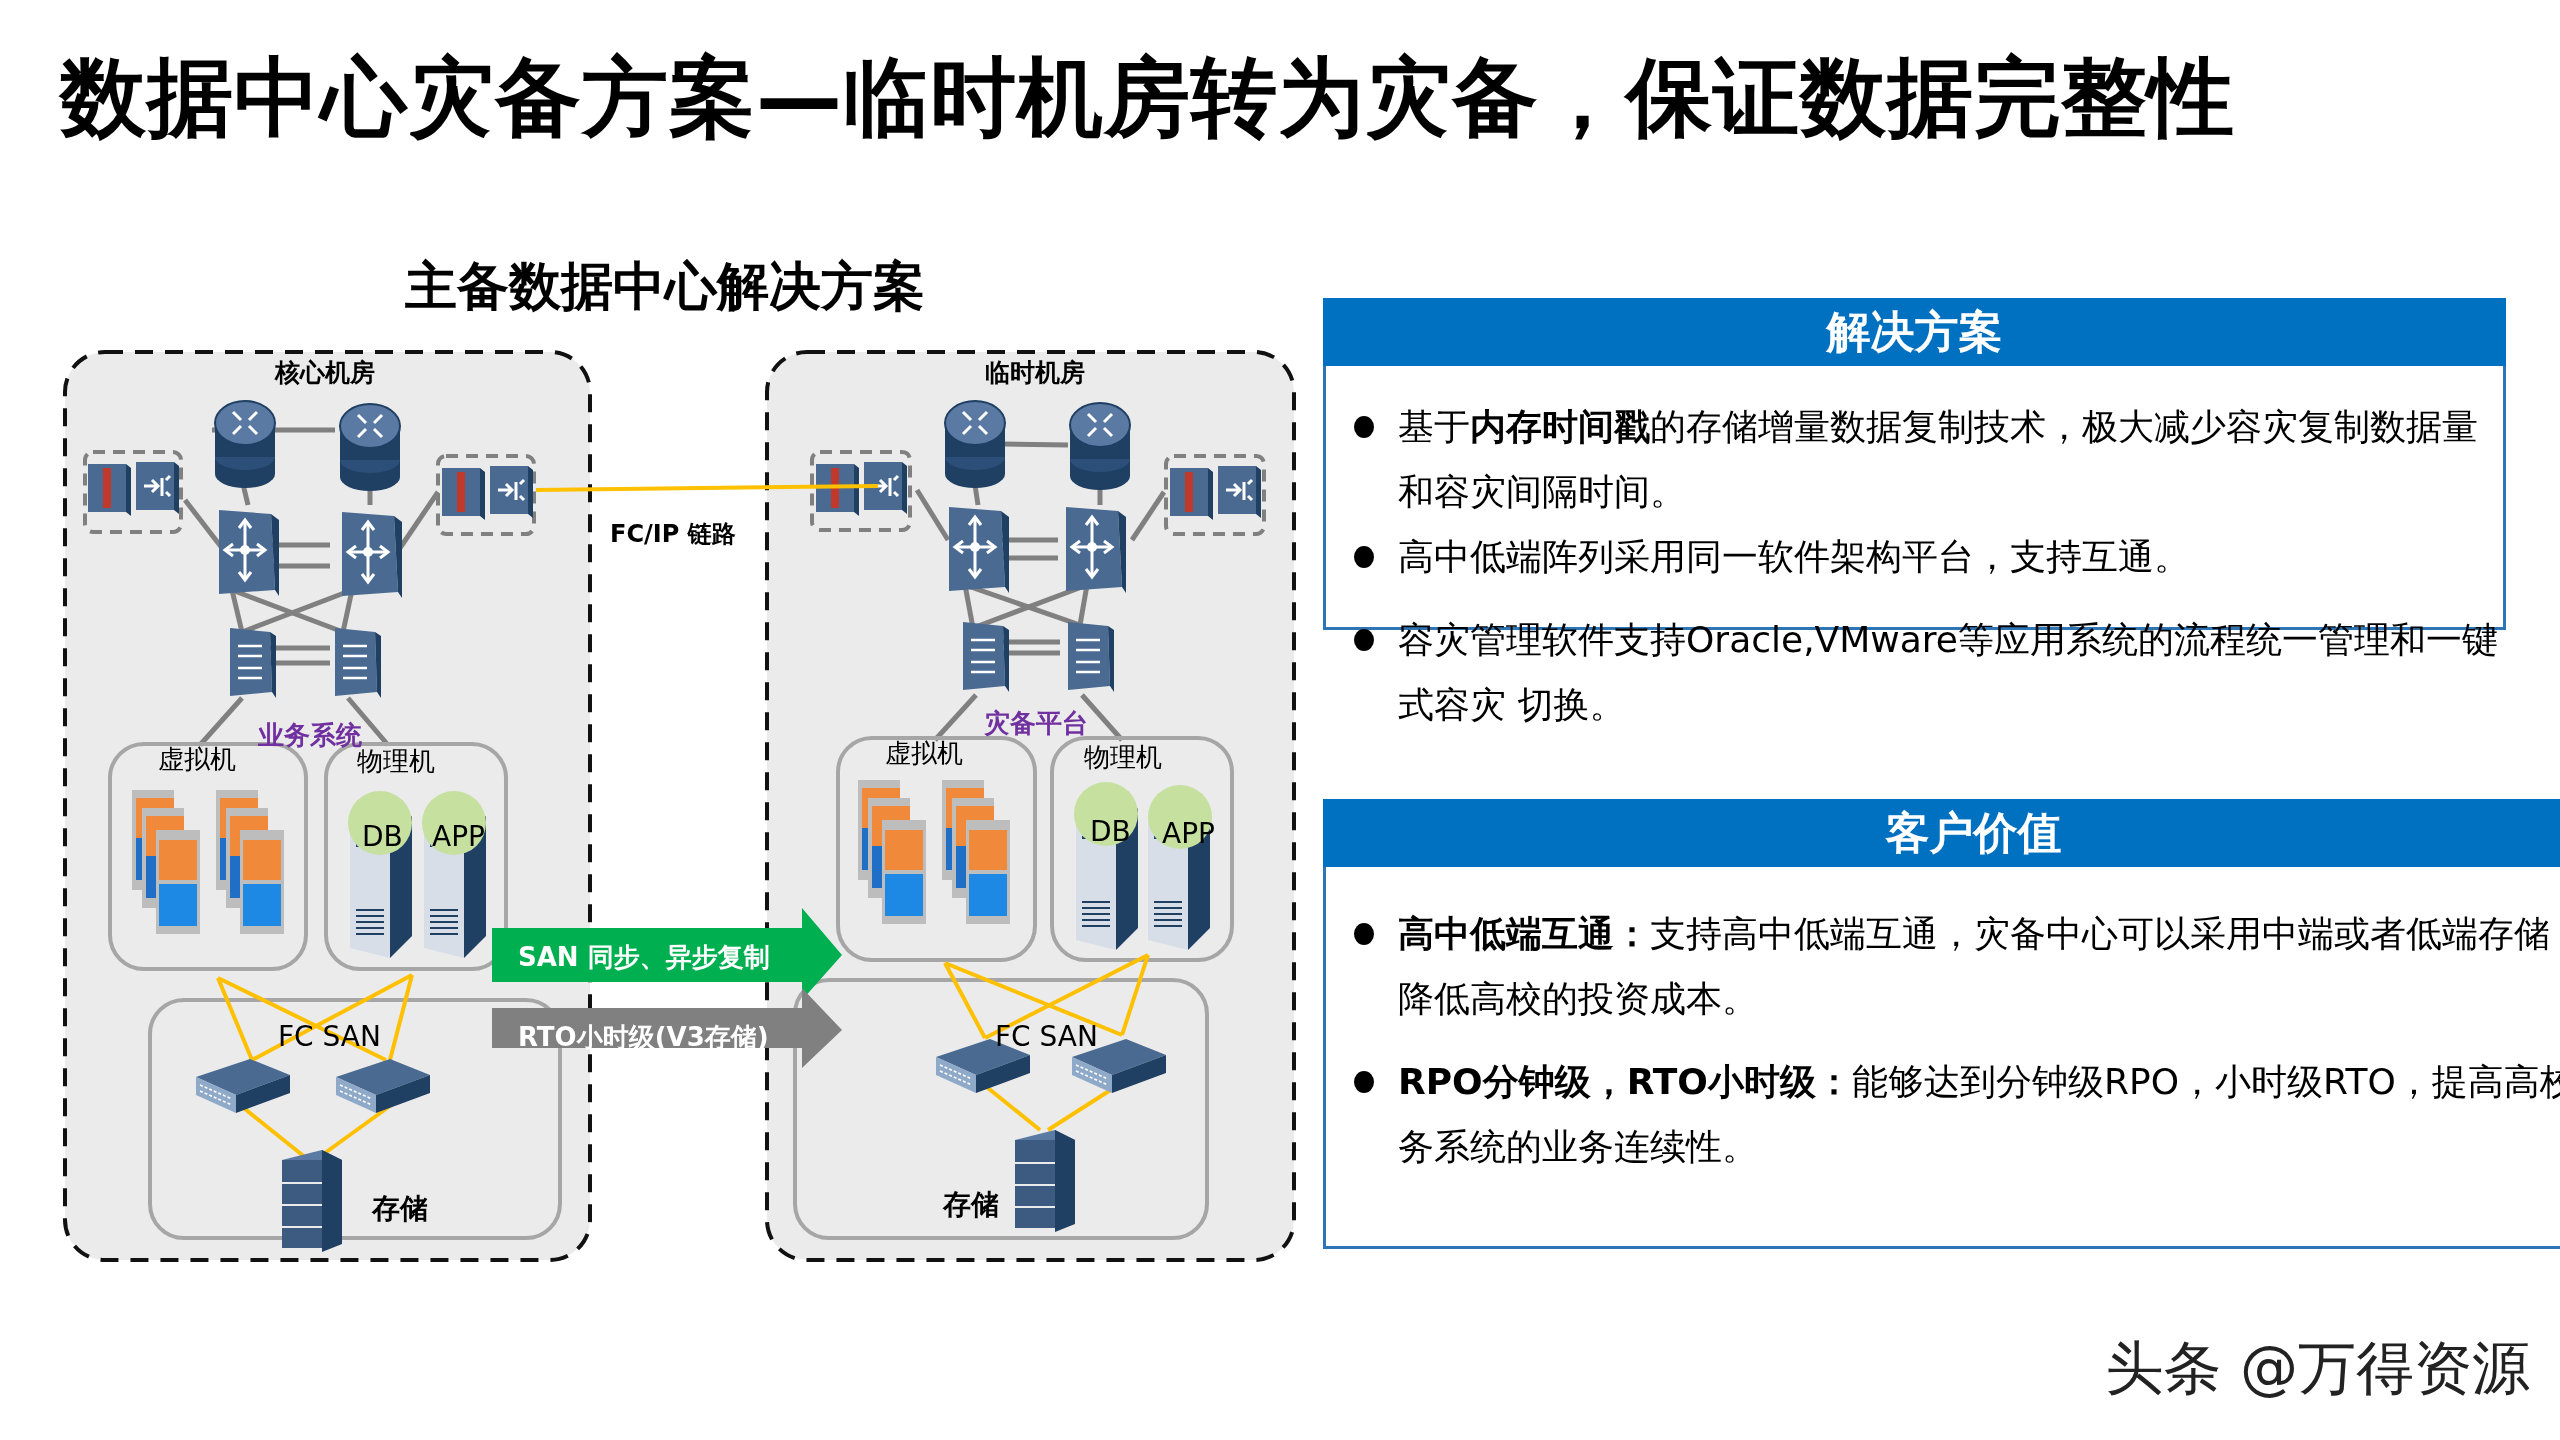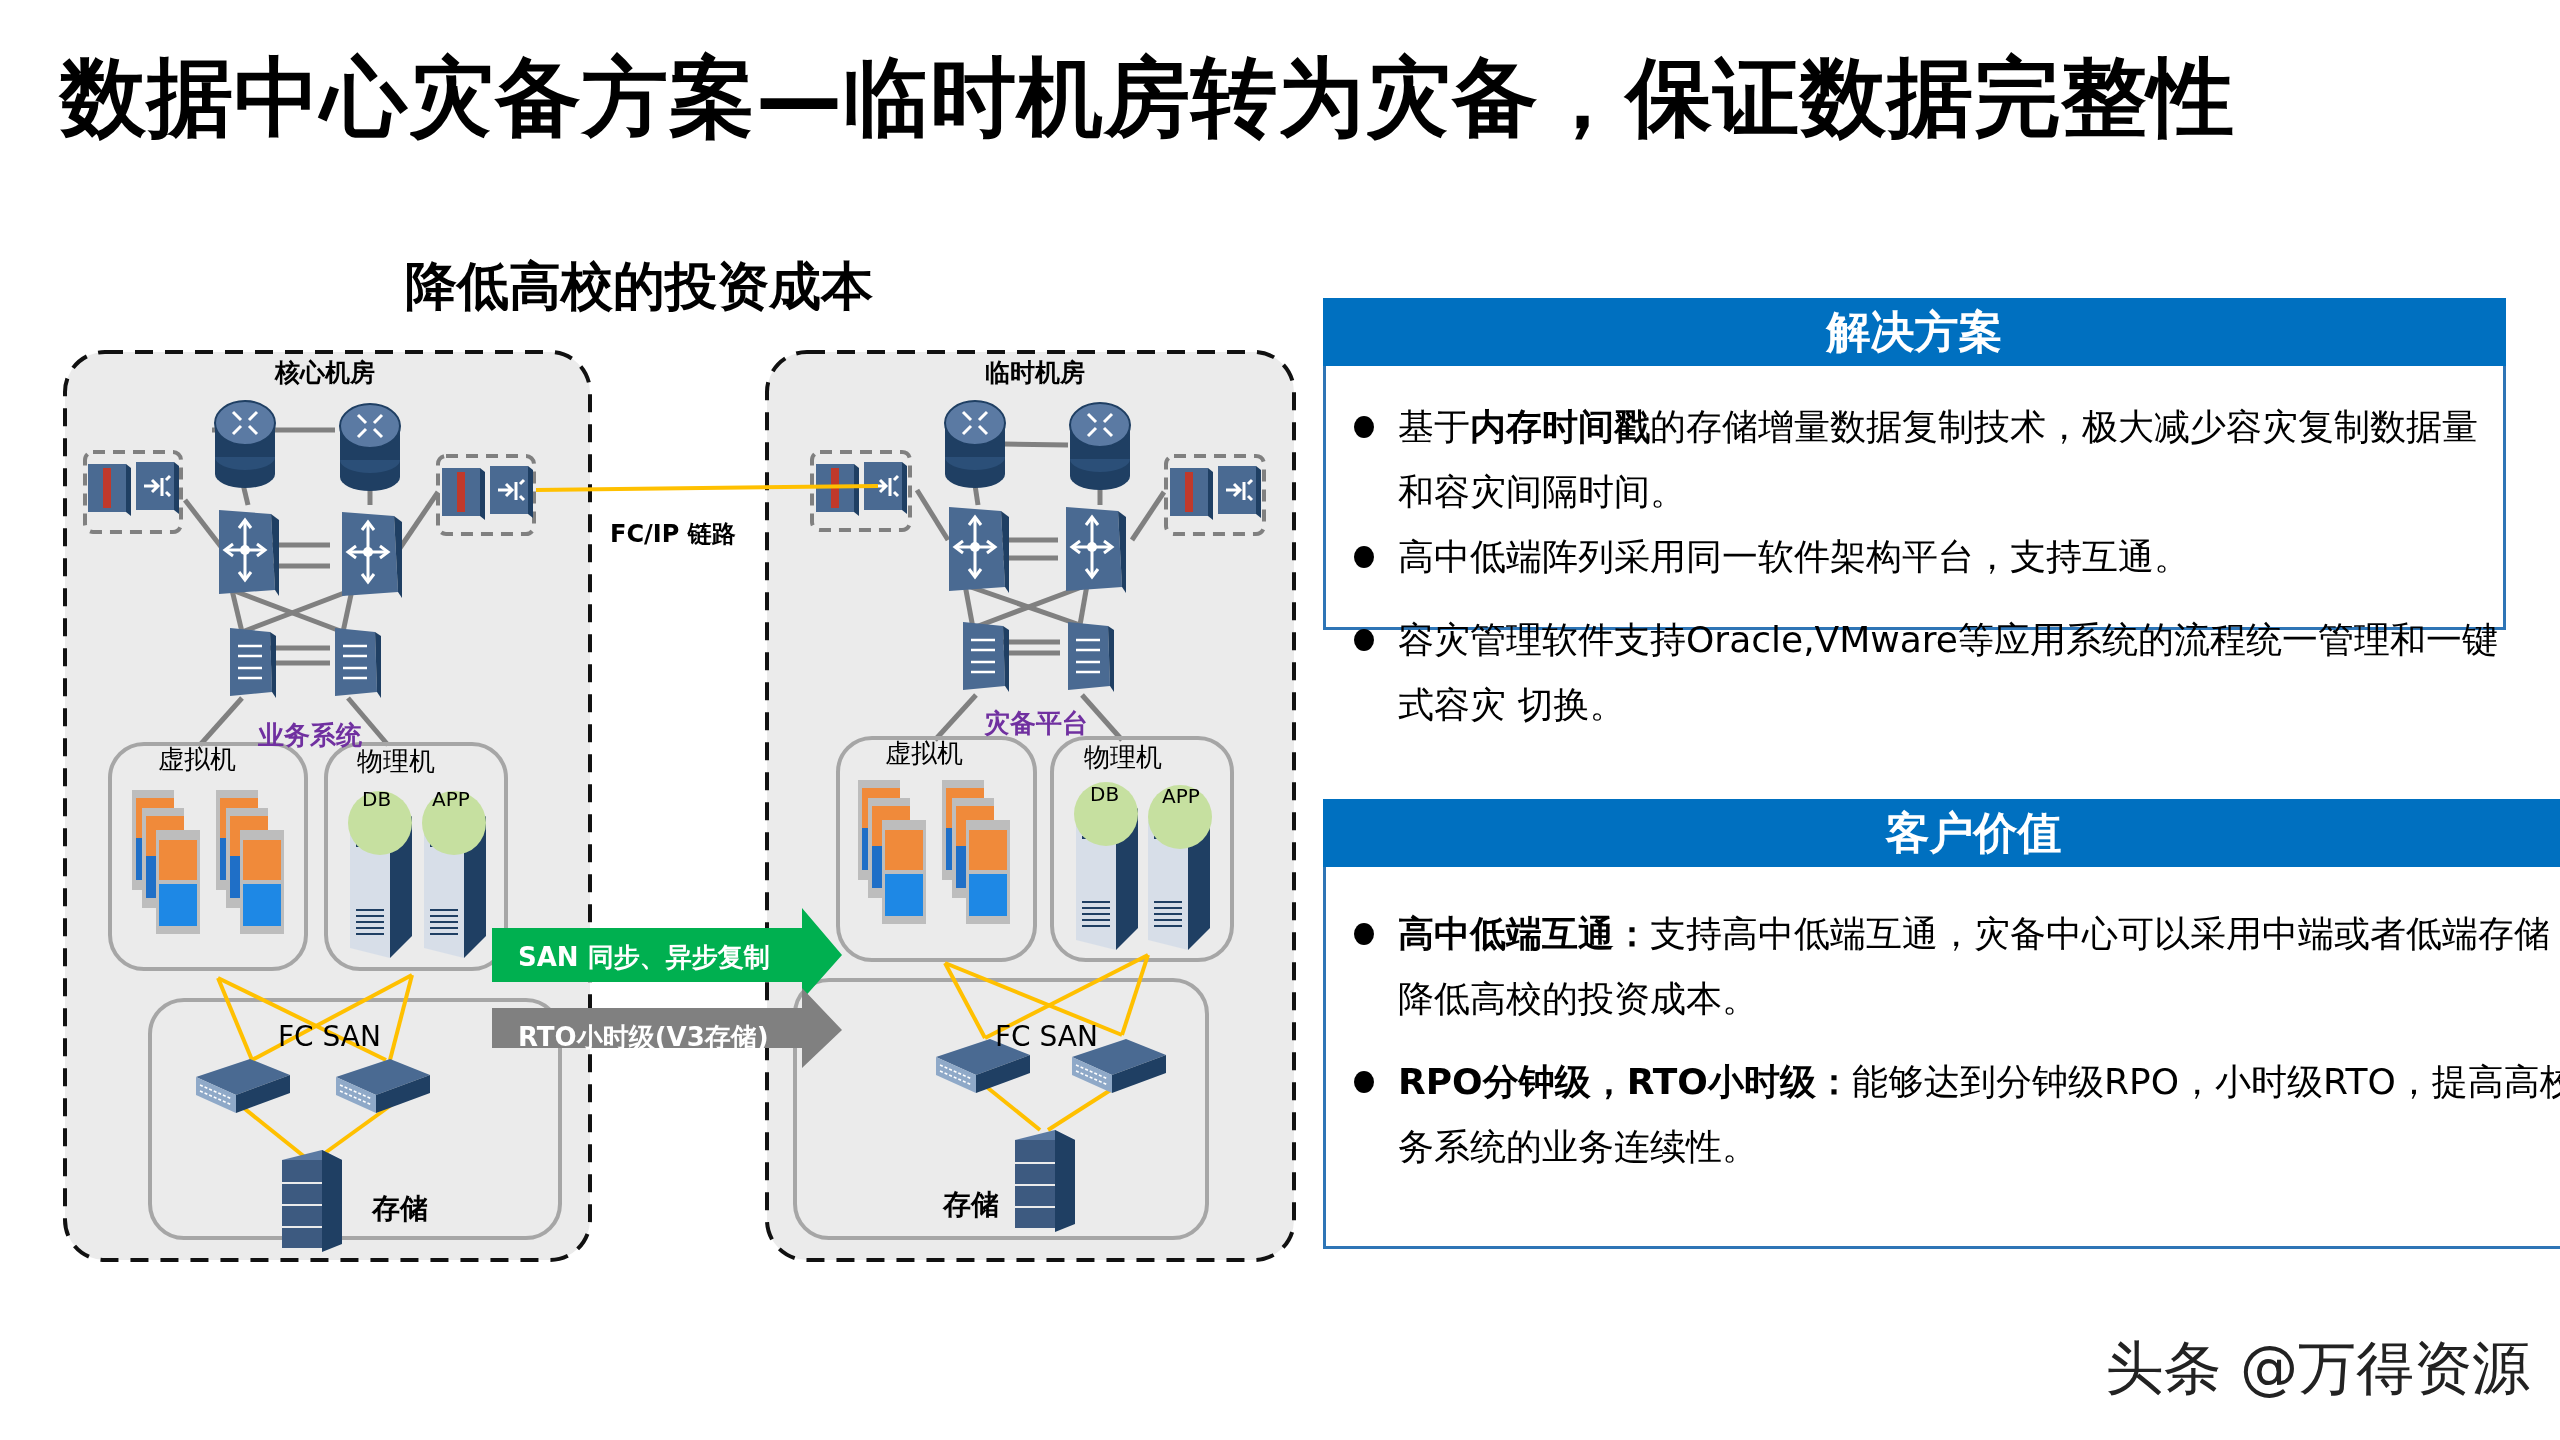--- a/index.html
+++ b/index.html
@@ -6,37 +6,37 @@
   body { width:2560px; height:1440px; position:relative; background:#ffffff; overflow:hidden;
          font-family:"DejaVu Sans","Liberation Sans",sans-serif; color:#000; }
   .abs { position:absolute; }
   .title { left:60px; top:40px; font-size:86px; font-weight:bold; letter-spacing:1px; white-space:nowrap; }
   .subtitle { left:405px; top:252px; font-size:52px; font-weight:bold; white-space:nowrap; }
   .room-label { font-size:25px; font-weight:bold; white-space:nowrap; transform:translateX(-50%); }
   .group-label { font-size:26px; white-space:nowrap; }
   .purple { color:#7030a0; font-size:26px; font-weight:bold; white-space:nowrap; }
   .fcsan { font-size:28px; white-space:nowrap; }
   .storage-label { font-size:28px; font-weight:bold; white-space:nowrap; }
-  .server-label { font-size:20px; white-space:nowrap; }
+  .server-label { font-size:28px; white-space:nowrap;margin-top:33px; }
   .arrow-text { color:#fff; font-size:26px; font-weight:bold; white-space:nowrap; }
   .link-label { font-size:24px; font-weight:bold; white-space:nowrap; }
 
   .panel { border:3px solid #2e75b6; border-top:none; background:#fff; }
   .panel-head { background:#0070c0; color:#fff; font-weight:bold; font-size:44px; text-align:center; }
   .panel-body { font-size:36px; line-height:65px; }
   .bullet-item { position:relative; padding-left:72px; }
   .bullet-dot { position:absolute; left:28px; width:20px; height:22px; border-radius:50%; background:#000; }
   .bold { font-weight:bold; }
   .watermark { right:30px; top:1330px; font-size:58px; color:#222; white-space:nowrap; }
 </style>
 </head>
 <body>
 
 <div class="abs title">数据中心灾备方案—临时机房转为灾备，保证数据完整性</div>
-<div class="abs subtitle">降低高校的投资成本</div>
+<div class="abs subtitle">主备数据中心解决方案</div>
 
 <svg class="abs" style="left:0;top:0" width="1320" height="1300">
   <defs>
     <g id="router">
       <ellipse cx="0" cy="34" rx="30" ry="14" fill="#1f3f63"></ellipse>
       <rect x="-30" y="0" width="60" height="34" fill="#1f3f63"></rect>
       <ellipse cx="0" cy="17" rx="30" ry="13" fill="#2b4f78"></ellipse>
       <rect x="-30" y="-17" width="60" height="34" fill="#1f3f63"></rect>
       <ellipse cx="0" cy="-17" rx="30" ry="22" fill="#5b7aa3" stroke="#1f3f63" stroke-width="2"></ellipse>
       <path d="M-12,-28 l8,8 M12,-28 l-8,8 M-12,-6 l8,-8 M12,-6 l-8,-8" stroke="#fff" stroke-width="3"></path>

